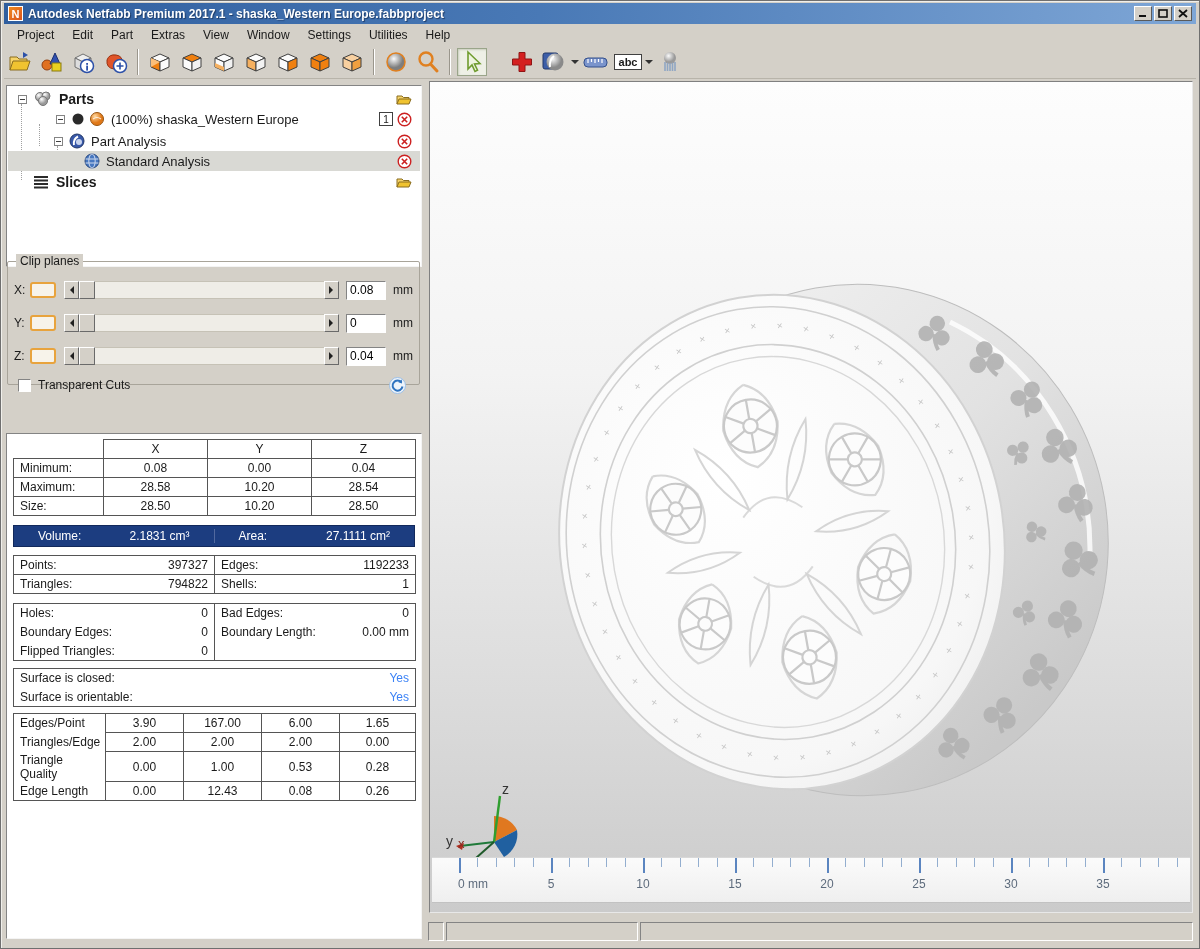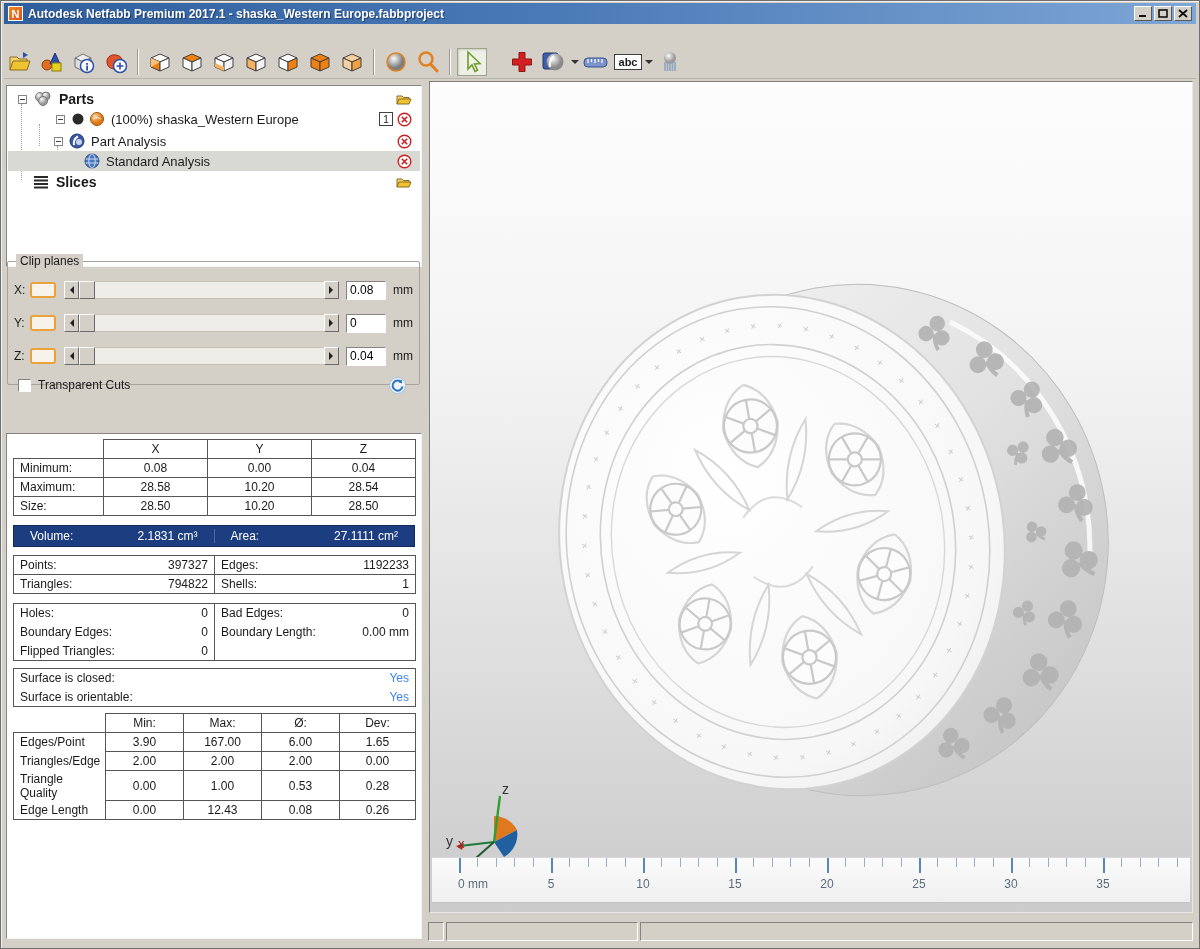--- a/index.html
+++ b/index.html
@@ -66,21 +66,21 @@
              border:1px solid;border-color:#848484 #f4f4f4 #f4f4f4 #848484;}
   table{border-collapse:collapse;table-layout:fixed;}
   .t{position:absolute;left:6px;width:402px;font-size:12px;}
   .t td,.t th{border:1px solid #555;font-weight:normal;padding:1px 6px;height:19px;overflow:hidden;}
   .t .blank{border-top:none;border-left:none;border-bottom:1px solid #555;}
   .t .lbl{text-align:left;}
   .t .num{text-align:center;}
   .t .rnum{text-align:right;}
   .volume-bar{position:absolute;left:6px;width:402px;height:22px;background:#1c3d80;color:#fff;
               display:flex;align-items:center;border:1px solid #12295c;}
-  .volume-bar .half{flex:1;display:flex;padding:0 16px;}
+  .volume-bar .half{flex:1;display:flex;padding:0 24px;}
   .volume-bar .half + .half{border-left:1px solid #51699f;}
   .volume-bar .val{margin-left:auto;}
   .green{color:#3b82f6;}
   
   .viewport{position:absolute;left:428px;top:80px;width:764px;height:832px;
             border:1px solid;border-color:#808080 #e8e8e8 #e8e8e8 #808080;
             background:linear-gradient(180deg,#fdfdfd 0%,#f3f3f3 35%,#dedede 70%,#cbcbcb 100%);overflow:hidden;}
   .ruler{position:absolute;left:2px;right:2px;bottom:9px;height:46px;
          background:linear-gradient(#fbfbfb,#efefef);border-top:1px solid #d8d8d8;border-bottom:1px solid #c2c2c2;}
   .tick{position:absolute;top:0;width:1px;height:9px;background:#93aecf;}
@@ -108,20 +108,31 @@
           </svg>
       </div>
       <div class="win-btn">
         <svg width="10" height="9">
             <path d="M1,1 L9,8 M9,1 L1,8" stroke="#111" stroke-width="1.8"></path>
           </svg>
       </div>
     </div>
   </div>
 
+  <div class="menubar">
+    <span class="menu-item">Project</span>
+    <span class="menu-item">Edit</span>
+    <span class="menu-item">Part</span>
+    <span class="menu-item">Extras</span>
+    <span class="menu-item">View</span>
+    <span class="menu-item">Window</span>
+    <span class="menu-item">Settings</span>
+    <span class="menu-item">Utilities</span>
+    <span class="menu-item">Help</span>
+  </div>
 
   <div class="toolbar">
     <div class="tb-btn">
       <svg width="26" height="24">
         <path d="M3,20 L3,7 L10,7 L12,9 L20,9 L20,11" fill="#f6d46a" stroke="#8a6d1f"></path>
         <path d="M3,20 L6,11 L23,11 L20,20 Z" fill="#f0c330" stroke="#8a6d1f"></path>
         <path d="M16,2 l5,3 -5,3 z" fill="#2c50a8"></path>
       </svg>
     </div>
     <div class="tb-btn">
@@ -547,27 +558,20 @@
 
     <table class="t" style="top:279px;">
       <colgroup>
           <col style="width:92px">
           <col style="width:78px">
           <col style="width:78px">
           <col style="width:78px">
           <col style="width:76px">
         </colgroup>
       <tbody>
-          <tr>
-        <td class="blank" style="border:none;"></td>
-        <th class="num">Min:</th>
-        <th class="num">Max:</th>
-        <th class="num">Ø:</th>
-        <th class="num">Dev:</th>
-      </tr>
       <tr>
         <td class="lbl" style="border-bottom:none;">Edges/Point</td>
         <td class="num">3.90</td>
         <td class="num">167.00</td>
         <td class="num">6.00</td>
         <td class="num">1.65</td>
       </tr>
       <tr>
         <td class="lbl" style="border-top:none;border-bottom:none;">Triangles/Edge</td>
         <td class="num">2.00</td>

